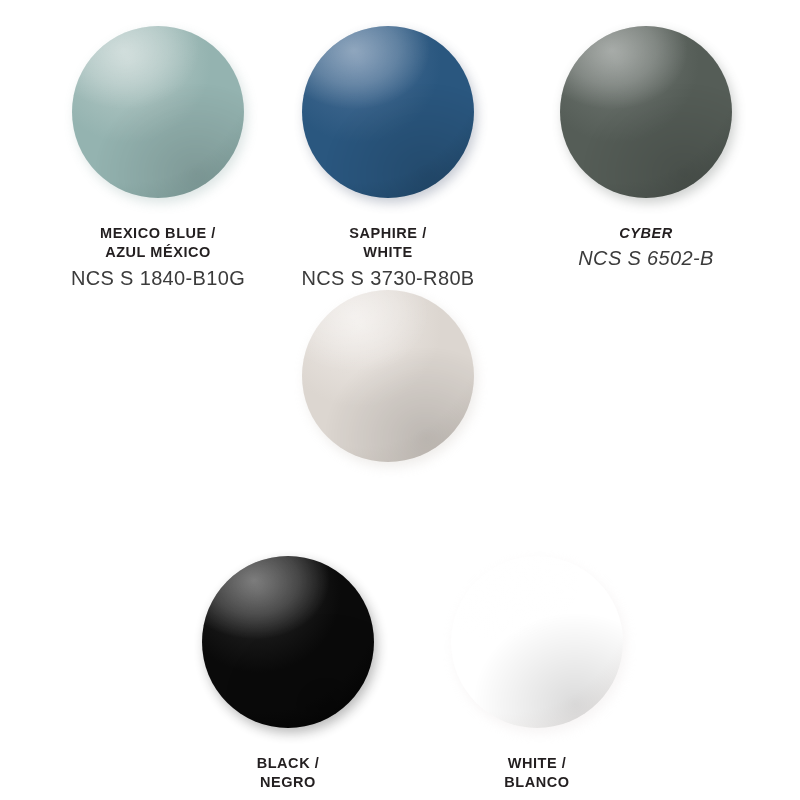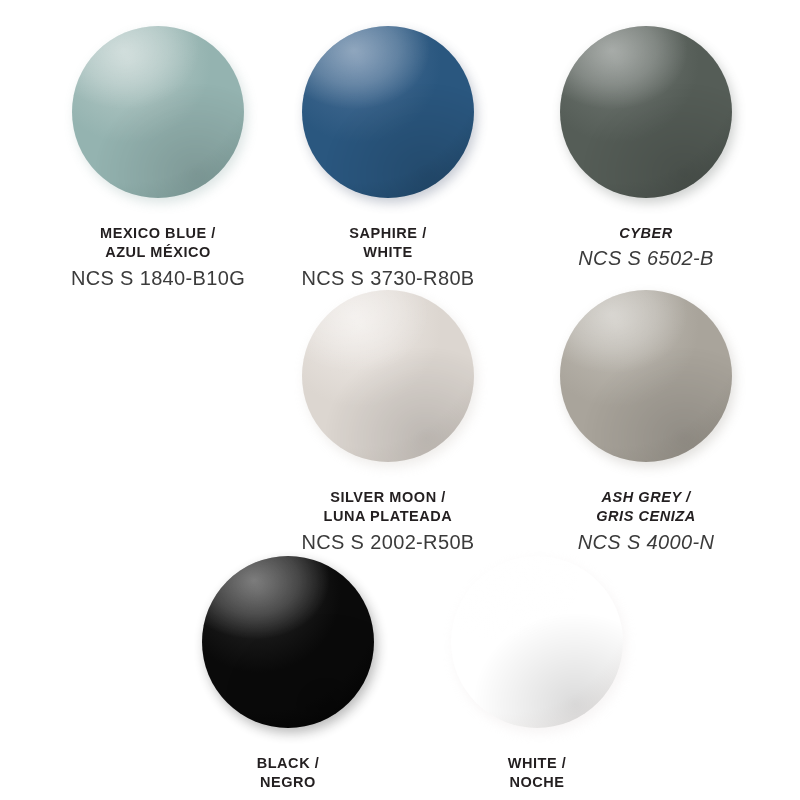--- a/index.html
+++ b/index.html
@@ -166,38 +166,20 @@
         <div class="code-line">NCS S 6502-B</div>
       </div>
     </div>
     <div class="swatch-cell r2 c2">
       <div class="blob-wrap">
         <div class="blob-shadow" style="background: rgb(201, 194, 187);"></div>
         <div class="blob" style="background: radial-gradient(circle at 33% 20%, rgb(239, 234, 230) 0%, rgb(220, 214, 208) 46%, rgb(220, 214, 208) 68%, rgb(203, 196, 189) 100%);"></div>
         <div class="blob-sheen"></div>
         <div class="blob-rim"></div>
       </div>
-      <div class="caption">
-        <div class="name-line">SILVER MOON /</div>
-        <div class="name-line">LUNA PLATEADA</div>
-        <div class="code-line">NCS S 2002-R50B</div>
-      </div>
-    </div>
-    <div class="swatch-cell r2 c3">
-      <div class="blob-wrap">
-        <div class="blob-shadow" style="background: rgb(160, 155, 146);"></div>
-        <div class="blob" style="background: radial-gradient(circle at 33% 20%, rgb(194, 190, 182) 0%, rgb(169, 164, 155) 46%, rgb(169, 164, 155) 68%, rgb(151, 146, 136) 100%);"></div>
-        <div class="blob-sheen"></div>
-        <div class="blob-rim"></div>
-      </div>
-      <div class="caption">
-        <div class="name-line">ASH GREY /</div>
-        <div class="name-line">GRIS CENIZA</div>
-        <div class="code-line">NCS S 4000-N</div>
-      </div>
     </div>
     <div class="swatch-cell r3 b1">
       <div class="blob-wrap">
         <div class="blob-shadow" style="background: rgb(26, 26, 26);"></div>
         <div class="blob" style="background: radial-gradient(circle at 33% 20%, rgb(42, 42, 42) 0%, rgb(10, 10, 10) 46%, rgb(10, 10, 10) 68%, rgb(0, 0, 0) 100%);"></div>
         <div class="blob-sheen"></div>
         <div class="blob-rim"></div>
       </div>
       <div class="caption">
         <div class="name-line">BLACK /</div>
@@ -206,16 +188,16 @@
     </div>
     <div class="swatch-cell r3 b2">
       <div class="blob-wrap">
         <div class="blob-shadow" style="background: rgb(228, 220, 220);"></div>
         <div class="blob" style="background: radial-gradient(circle at 33% 20%, rgb(255, 255, 255) 0%, rgb(255, 255, 255) 46%, rgb(255, 255, 255) 68%, rgb(242, 238, 236) 100%);"></div>
         <div class="blob-sheen"></div>
         <div class="blob-rim"></div>
       </div>
       <div class="caption">
         <div class="name-line">WHITE /</div>
-        <div class="name-line">NOCHE</div>
+        <div class="name-line">BLANCO</div>
       </div>
     </div>
   </div>
 
 </body></html>

